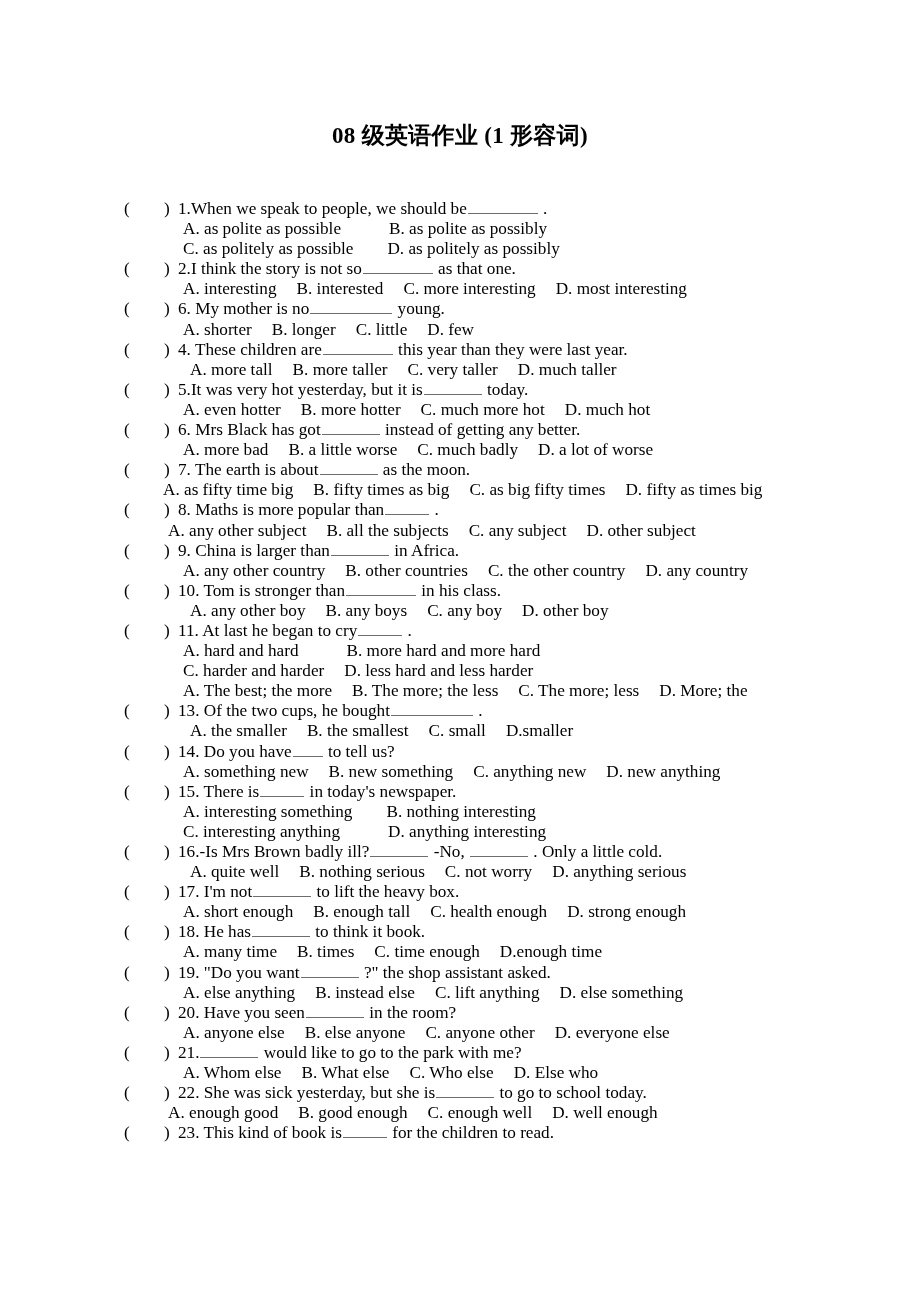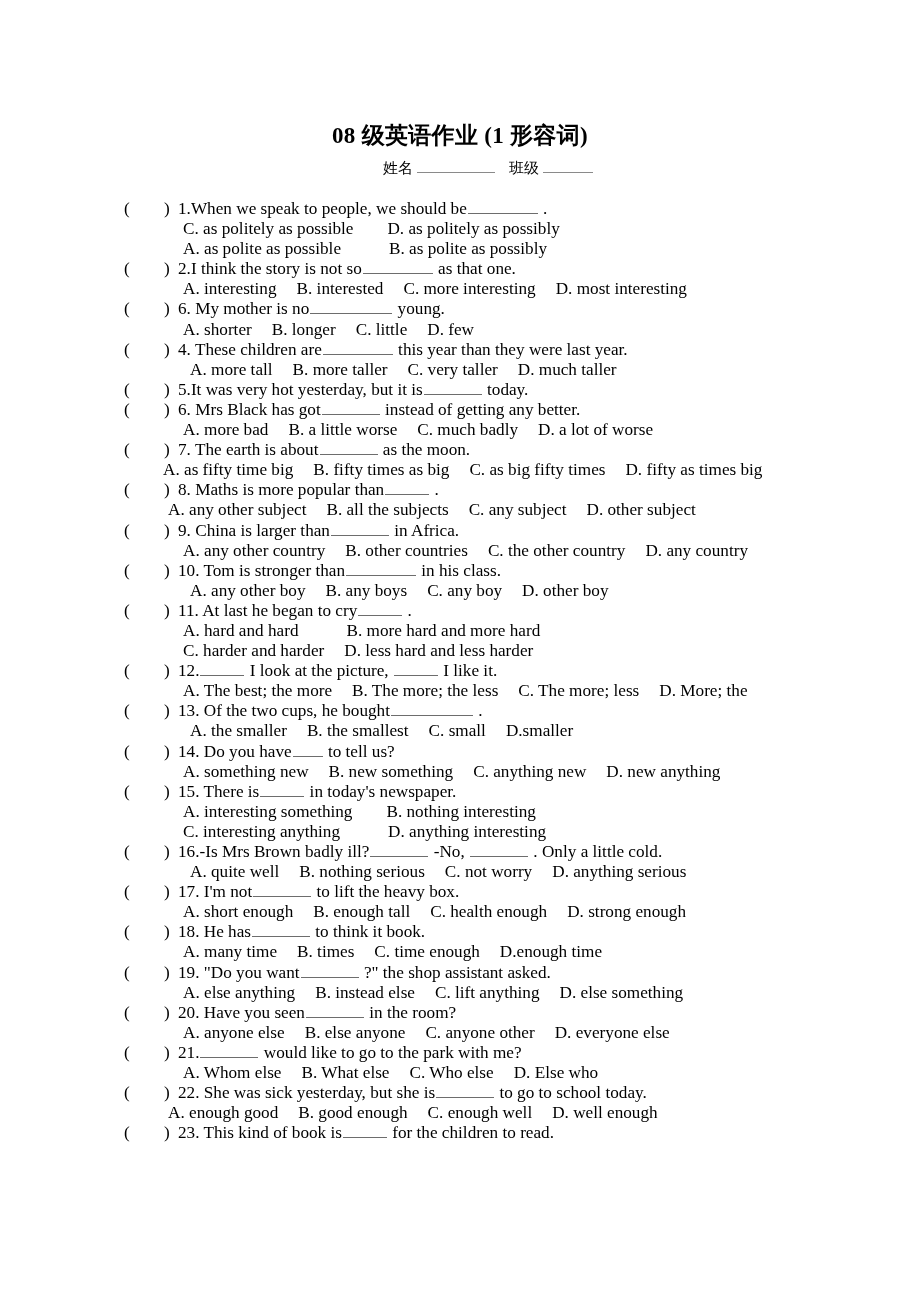--- a/index.html
+++ b/index.html
@@ -110,49 +110,46 @@
   .sp-l { display:inline-block; width: 34px; }
   .sp-xl{ display:inline-block; width: 48px; }
 </style>
 </head>
 <body>
 
 <div class="page">
 
   <div class="doc-title">08 级英语作业 (1 形容词)</div>
 
-  <div class="namerow">
-    <span class="fld">姓名</span><span class="rule w-name"></span><span class="sp-s"></span><span class="fld">班级</span><span class="rule w-class"></span>
-  </div>
 
   <div class="qbody" id="questions-root">
       <div class="line"><span class="marker">(        )</span><span>1.When we speak to people, we should be</span><span class="blank b-l"></span><span> .</span></div>
+      <div class="line opt"><span>A. as polite as possible</span><span class="sp-xl"></span><span>B. as polite as possibly</span></div>
       <div class="line opt"><span>C. as politely as possible</span><span class="sp-l"></span><span>D. as politely as possibly</span></div>
-      <div class="line opt"><span>A. as polite as possible</span><span class="sp-xl"></span><span>B. as polite as possibly</span></div>
       <div class="line"><span class="marker">(        )</span><span>2.I think the story is not so</span><span class="blank b-l"></span><span> as that one.</span></div>
       <div class="line opt"><span>A. interesting</span><span class="sp-m"></span><span>B. interested</span><span class="sp-m"></span><span>C. more interesting</span><span class="sp-m"></span><span>D. most interesting</span></div>
       <div class="line"><span class="marker">(        )</span><span>6. My mother is no</span><span class="blank b-xl"></span><span> young.</span></div>
       <div class="line opt"><span>A. shorter</span><span class="sp-m"></span><span>B. longer</span><span class="sp-m"></span><span>C. little</span><span class="sp-m"></span><span>D. few</span></div>
       <div class="line"><span class="marker">(        )</span><span>4. These children are</span><span class="blank b-l"></span><span> this year than they were last year.</span></div>
       <div class="line opt-in"><span>A. more tall</span><span class="sp-m"></span><span>B. more taller</span><span class="sp-m"></span><span>C. very taller</span><span class="sp-m"></span><span>D. much taller</span></div>
       <div class="line"><span class="marker">(        )</span><span>5.It was very hot yesterday, but it is</span><span class="blank b-m"></span><span> today.</span></div>
+      <div class="line opt"><span>A. even hotter</span><span class="sp-m"></span><span>B. more hotter</span><span class="sp-m"></span><span>C. much more hot</span><span class="sp-m"></span><span>D. much hot</span></div>
       <div class="line"><span class="marker">(        )</span><span>6. Mrs Black has got</span><span class="blank b-m"></span><span> instead of getting any better.</span></div>
       <div class="line opt"><span>A. more bad</span><span class="sp-m"></span><span>B. a little worse</span><span class="sp-m"></span><span>C. much badly</span><span class="sp-m"></span><span>D. a lot of worse</span></div>
       <div class="line"><span class="marker">(        )</span><span>7. The earth is about</span><span class="blank b-m"></span><span> as the moon.</span></div>
       <div class="line opt-out"><span>A. as fifty time big</span><span class="sp-m"></span><span>B. fifty times as big</span><span class="sp-m"></span><span>C. as big fifty times</span><span class="sp-m"></span><span>D. fifty as times big</span></div>
       <div class="line"><span class="marker">(        )</span><span>8. Maths is more popular than</span><span class="blank b-s"></span><span> .</span></div>
       <div class="line opt-out2"><span>A. any other subject</span><span class="sp-m"></span><span>B. all the subjects</span><span class="sp-m"></span><span>C. any subject</span><span class="sp-m"></span><span>D. other subject</span></div>
       <div class="line"><span class="marker">(        )</span><span>9. China is larger than</span><span class="blank b-m"></span><span> in Africa.</span></div>
       <div class="line opt"><span>A. any other country</span><span class="sp-m"></span><span>B. other countries</span><span class="sp-m"></span><span>C. the other country</span><span class="sp-m"></span><span>D. any country</span></div>
       <div class="line"><span class="marker">(        )</span><span>10. Tom is stronger than</span><span class="blank b-l"></span><span> in his class.</span></div>
       <div class="line opt-in"><span>A. any other boy</span><span class="sp-m"></span><span>B. any boys</span><span class="sp-m"></span><span>C. any boy</span><span class="sp-m"></span><span>D. other boy</span></div>
       <div class="line"><span class="marker">(        )</span><span>11. At last he began to cry</span><span class="blank b-s"></span><span> .</span></div>
       <div class="line opt"><span>A. hard and hard</span><span class="sp-xl"></span><span>B. more hard and more hard</span></div>
       <div class="line opt"><span>C. harder and harder</span><span class="sp-m"></span><span>D. less hard and less harder</span></div>
-      <div class="line"><span class="marker">(        )</span><span>12.</span><span class="blank b-s"></span><span> I look at the picture, </span><span class="blank b-s"></span><span> I like it.</span></div>
       <div class="line opt"><span>A. The best; the more</span><span class="sp-m"></span><span>B. The more; the less</span><span class="sp-m"></span><span>C. The more; less</span><span class="sp-m"></span><span>D. More; the</span></div>
       <div class="line"><span class="marker">(        )</span><span>13. Of the two cups, he bought</span><span class="blank b-xl"></span><span> .</span></div>
       <div class="line opt-in"><span>A. the smaller</span><span class="sp-m"></span><span>B. the smallest</span><span class="sp-m"></span><span>C. small</span><span class="sp-m"></span><span>D.smaller</span></div>
       <div class="line"><span class="marker">(        )</span><span>14. Do you have</span><span class="blank b-xs"></span><span> to tell us?</span></div>
       <div class="line opt"><span>A. something new</span><span class="sp-m"></span><span>B. new something</span><span class="sp-m"></span><span>C. anything new</span><span class="sp-m"></span><span>D. new anything</span></div>
       <div class="line"><span class="marker">(        )</span><span>15. There is</span><span class="blank b-s"></span><span> in today's newspaper.</span></div>
       <div class="line opt"><span>A. interesting something</span><span class="sp-l"></span><span>B. nothing interesting</span></div>
       <div class="line opt"><span>C. interesting anything</span><span class="sp-xl"></span><span>D. anything interesting</span></div>
       <div class="line"><span class="marker">(        )</span><span>16.-Is Mrs Brown badly ill?</span><span class="blank b-m"></span><span> -No, </span><span class="blank b-m"></span><span> . Only a little cold.</span></div>
       <div class="line opt-in"><span>A. quite well</span><span class="sp-m"></span><span>B. nothing serious</span><span class="sp-m"></span><span>C. not worry</span><span class="sp-m"></span><span>D. anything serious</span></div>

